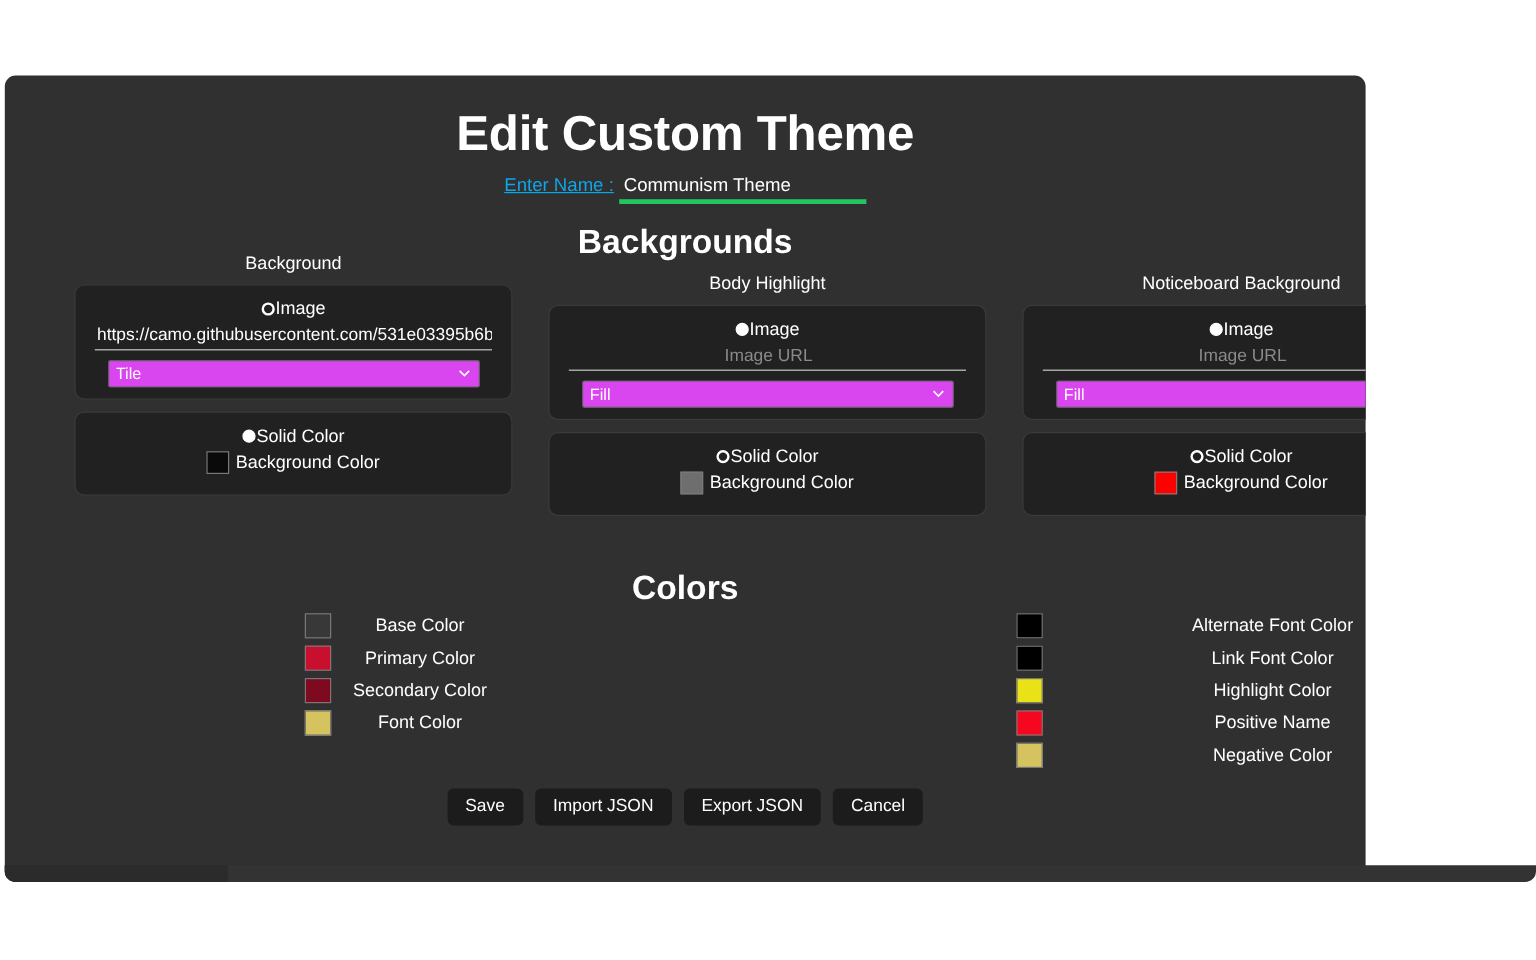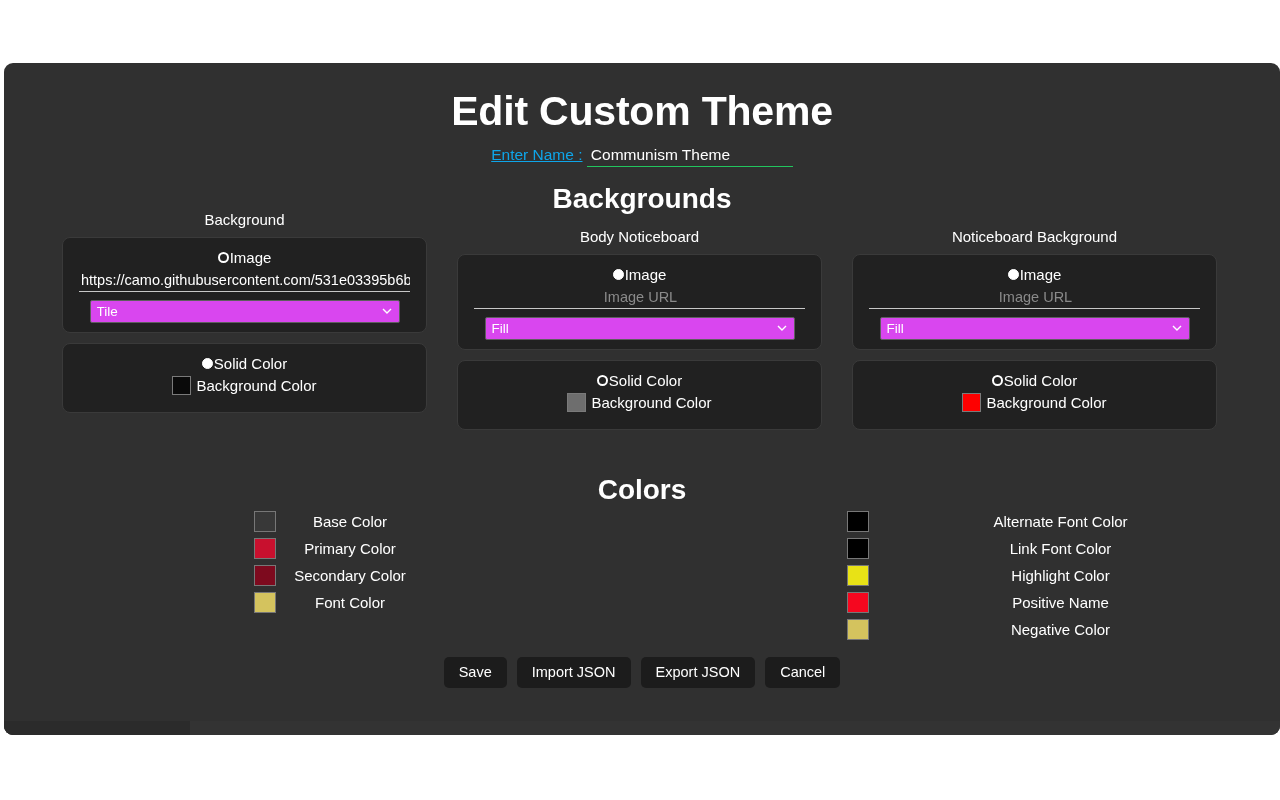--- a/index.html
+++ b/index.html
@@ -10,21 +10,21 @@
     background: #ffffff;
     overflow: hidden;
     font-family: "Liberation Sans", sans-serif;
   }
 
   
   #app-panel {
     position: absolute;
     left: 4px;
     top: 63px;
-    width: 1276px;
+    width: 1134px;
     height: 672px;
     background: #303030;
     border-radius: 9px 9px 9px 9px;
     box-sizing: border-box;
     overflow: hidden;
   }
 
   
   #h-scrollbar {
     position: absolute;
@@ -65,21 +65,21 @@
   }
   .name-label {
     color: #0ea5e9;
     font-size: 15.5px;
     text-decoration: underline;
   }
   .name-input {
     display: inline-block;
     min-width: 168px;
     border: none;
-    border-bottom: 1px solid #22c55e;
+    border-bottom: 4px solid #22c55e;
     background: transparent;
     color: #ffffff;
     font-family: "Liberation Sans", sans-serif;
     font-size: 15.5px;
     padding: 0 2px 2px 4px;
     outline: none;
     vertical-align: baseline;
   }
 
   .section-title {
@@ -311,21 +311,21 @@
           <span>Solid Color</span>
         </div>
         <div class="swatch-row">
           <span class="swatch" style="background:#0a0a0a"></span>
           <span>Background Color</span>
         </div>
       </div>
     </div>
 
     <div class="bg-col bg-col-2" style="top:165px;">
-      <div class="bg-col-title">Body Noticeboard</div>
+      <div class="bg-col-title">Body Highlight</div>
 
       <div class="bg-card image-card">
         <div class="radio-row">
           <span class="radio checked"></span>
           <span>Image</span>
         </div>
         <input class="url-input empty" type="text" placeholder="Image URL" style="">
         <div class="fit-select-wrap">
           <select class="fit-select">
             <option>Fill</option>

